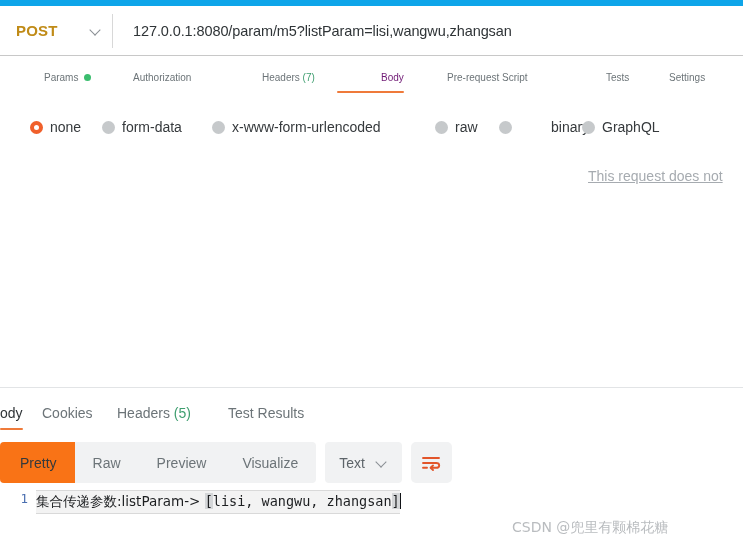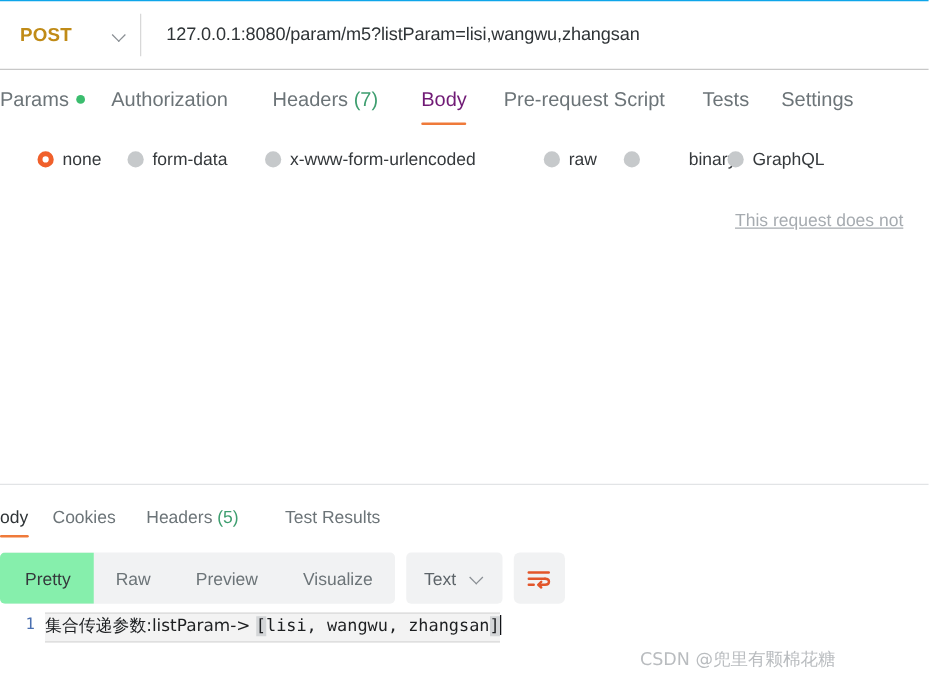--- a/index.html
+++ b/index.html
@@ -17,21 +17,21 @@
     -webkit-font-smoothing: antialiased;
   }
 
   
   #url-bar {
     position: absolute;
     left: 0;
     top: 0;
     width: 743px;
     height: 56px;
-    border-top: 1px solid #0ea5e9;
+    border-top: 6px solid #0ea5e9;
     border-bottom: 1px solid #c8c8c8;
     box-sizing: border-box;
     display: flex;
     align-items: center;
     background: #ffffff;
   }
   #method-select {
     display: flex;
     align-items: center;
     height: 54px;
@@ -87,26 +87,27 @@
     position: absolute;
     left: 0;
     top: 58px;
     width: 743px;
     height: 40px;
     display: flex;
     align-items: flex-start;
   }
   .rtab {
     position: relative;
-    font-size: 16px;
+    font-size: 10px;
     color: #6c7478;
     cursor: pointer;
     white-space: nowrap;
     padding-top: 14px;
     padding-bottom: 10px;
+    padding-left: 44px;
   }
   .rtab .lbl { display: inline-block; }
   .rtab.active .lbl { color: #701a75; }
   .rtab.active::after {
     content: "";
     position: absolute;
     left: 0;
     right: 0;
     bottom: 0px;
     height: 2.5px;
@@ -236,21 +237,21 @@
     display: flex;
     align-items: center;
     justify-content: center;
     font-size: 14px;
     color: #6c7478;
     padding: 0 18px;
     cursor: pointer;
     white-space: nowrap;
   }
   .vmode.active {
-    background: #86efac;
+    background: #f97316;
     color: #35393c;
     padding-left: 20px;
   }
   #format-select {
     display: flex;
     align-items: center;
     background: #f1f2f3;
     border-radius: 4px;
     height: 41px;
     padding: 0 14px;

